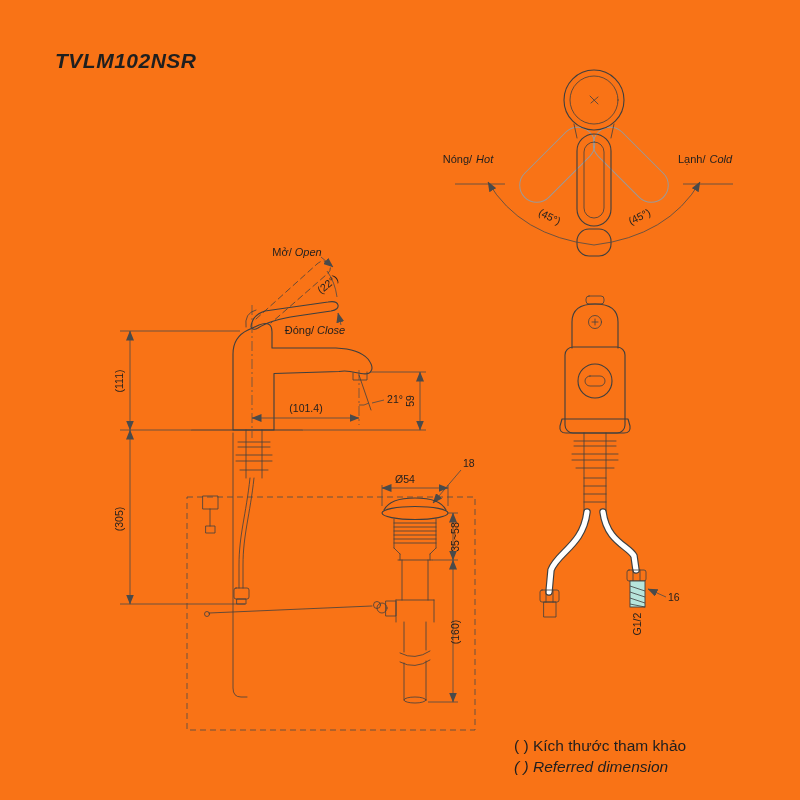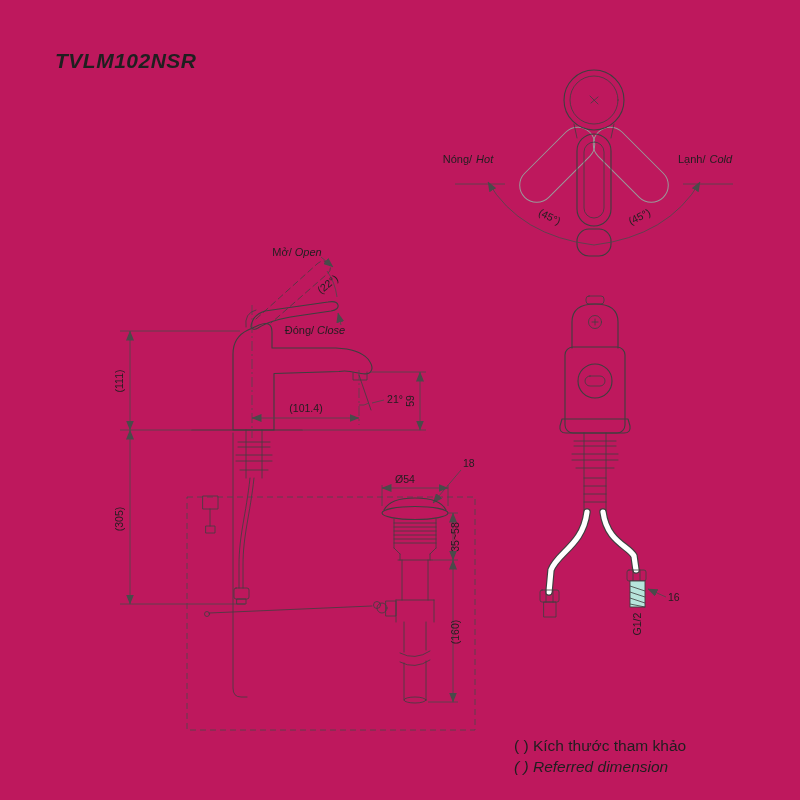--- a/index.html
+++ b/index.html
@@ -1,16 +1,16 @@
 <!DOCTYPE html>
 <html><head>
 <meta charset="utf-8">
 <style>
   html,body { margin:0; padding:0; background:#ffffff; }
-  #page { position:relative; width:800px; height:800px; background:#be185d; overflow:hidden; }
+  #page { position:relative; width:800px; height:800px; background:#f97316; overflow:hidden; }
   svg { display:block; }
   svg text { font-family:"Liberation Sans", sans-serif; fill:#1f1f1f; }
   .t-title { font-size:21px; font-weight:bold; font-style:italic; letter-spacing:0.5px; }
   .lbl   { font-size:11px; }
   .dim-t { font-size:10.5px; }
   .note  { font-size:15.5px; }
   .em    { font-style:italic; }
   .obj      { fill:none; stroke:#3f3f3f; stroke-width:1.1; stroke-linejoin:round; stroke-linecap:round; }
   .obj-thin { fill:none; stroke:#3f3f3f; stroke-width:0.8; stroke-linejoin:round; stroke-linecap:round; }
   .ghost    { fill:none; stroke:#9a9a9a; stroke-width:1; }

